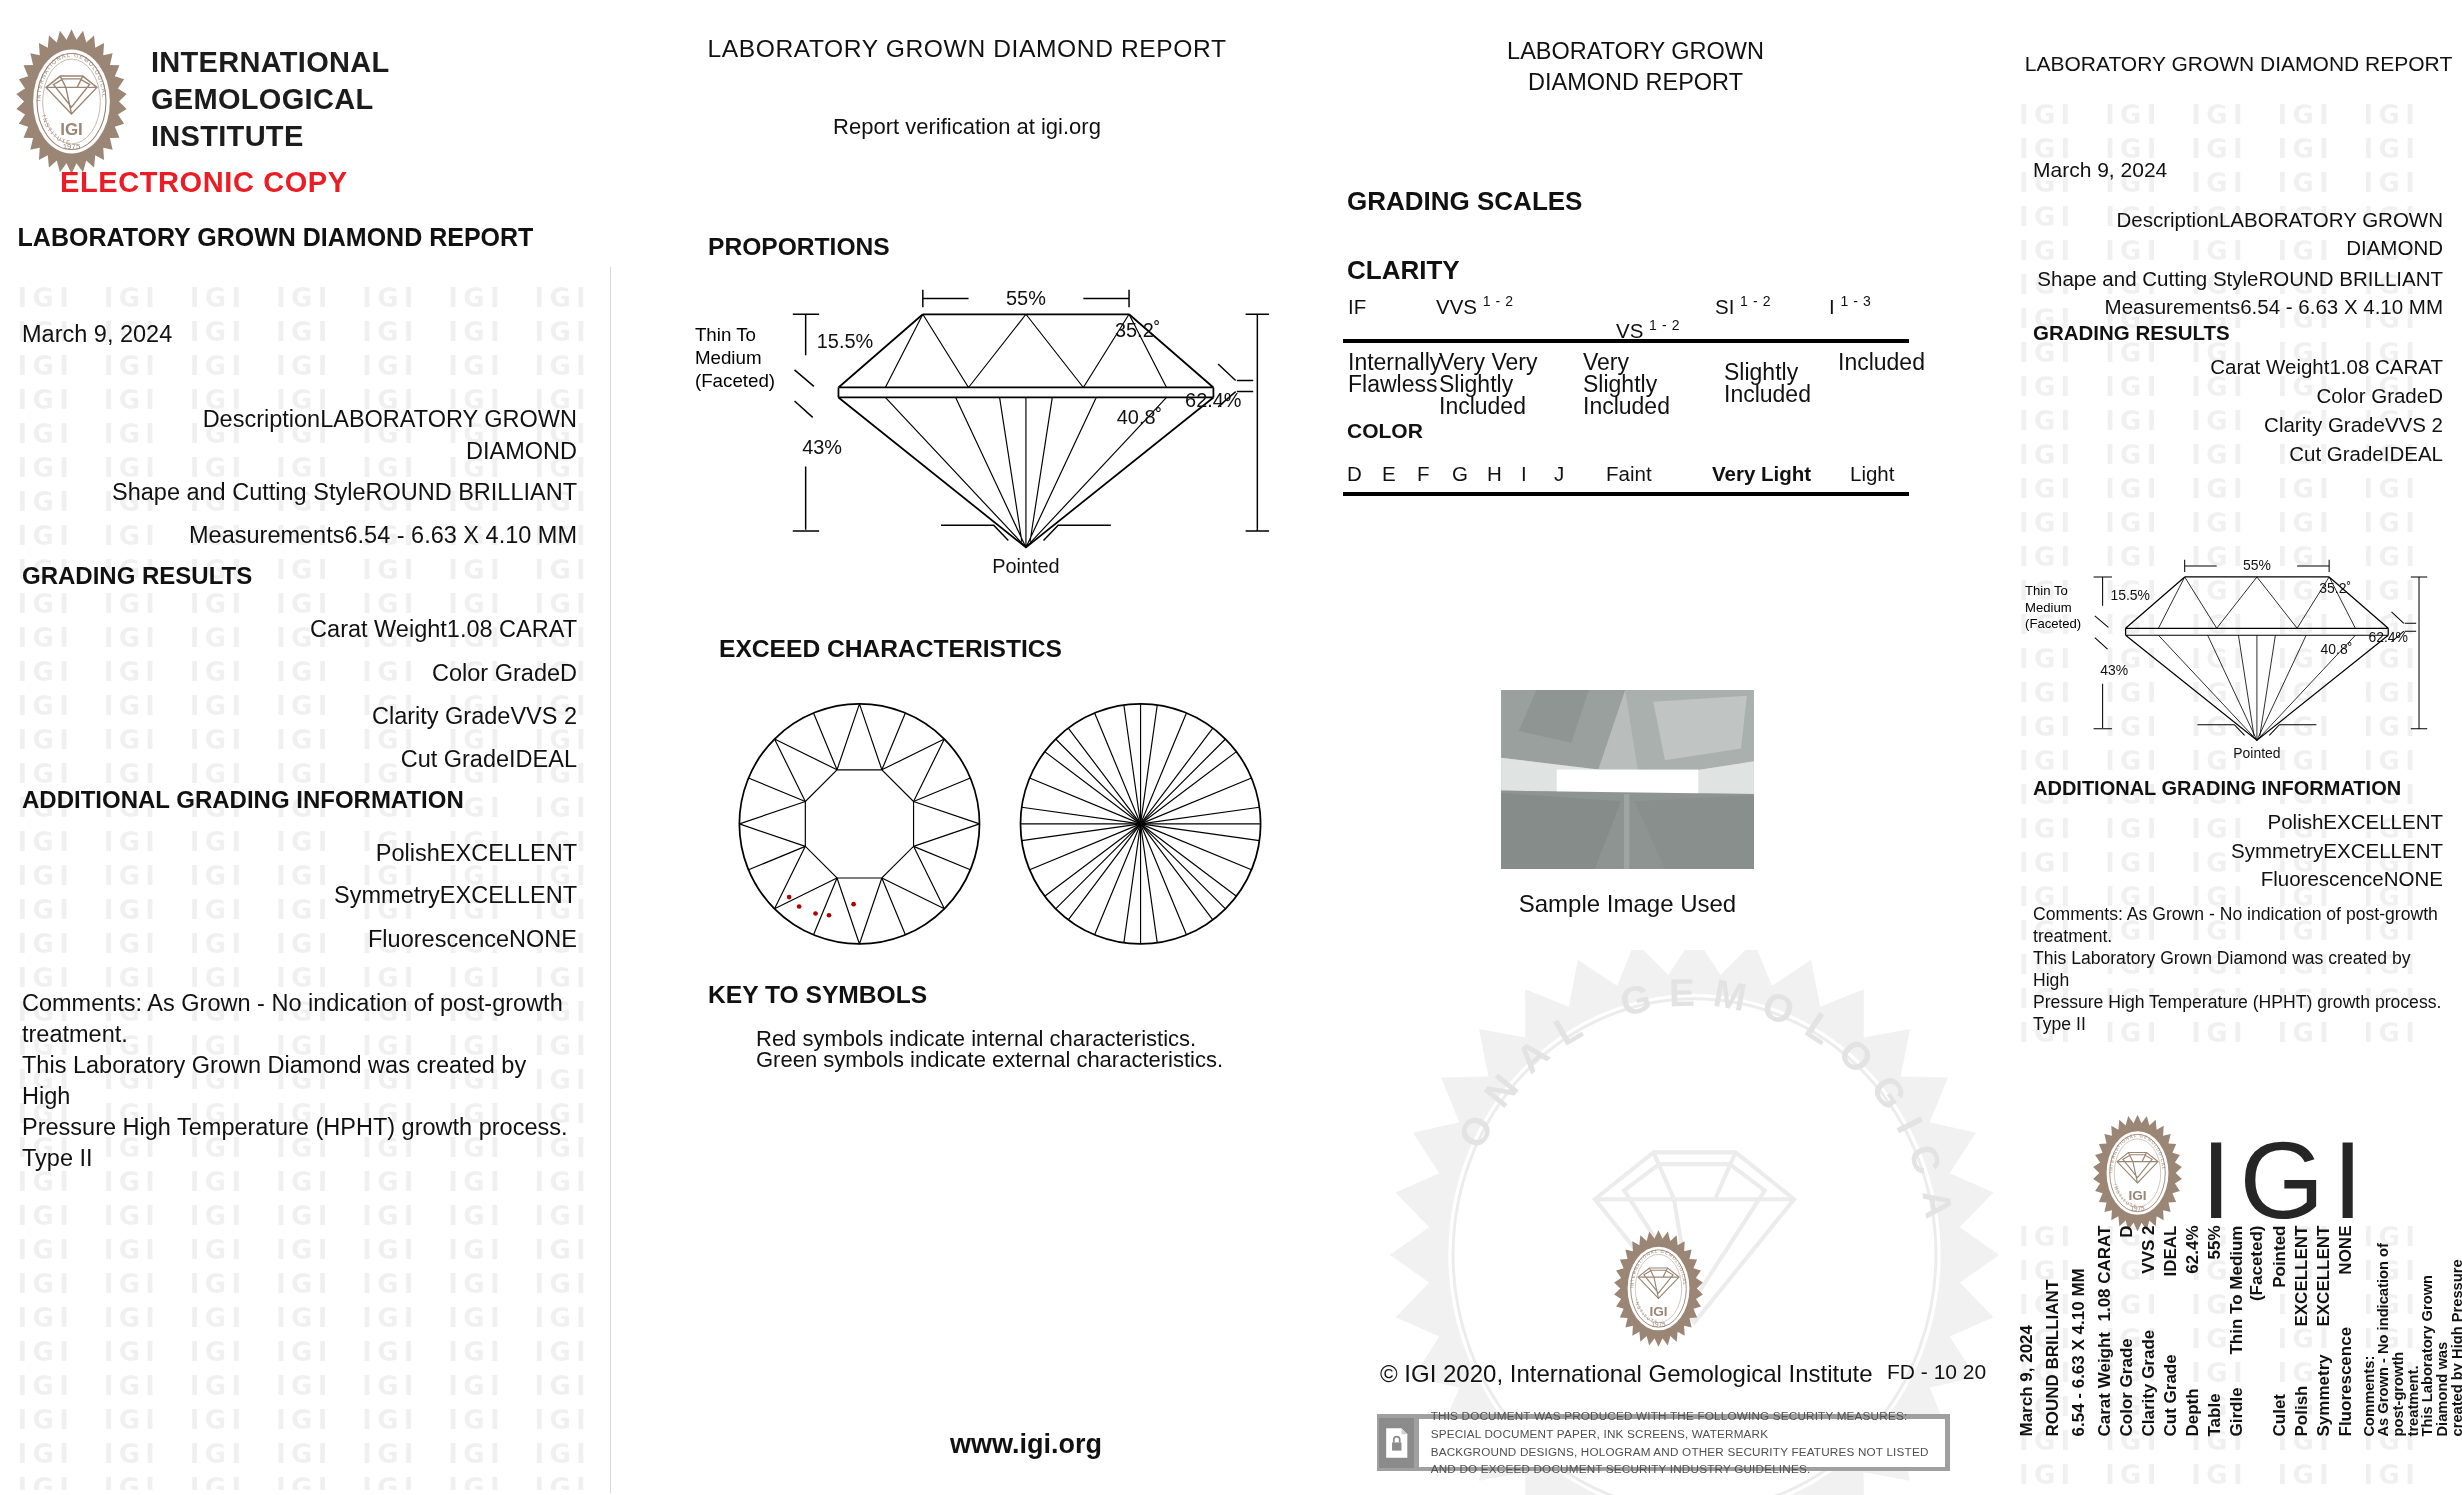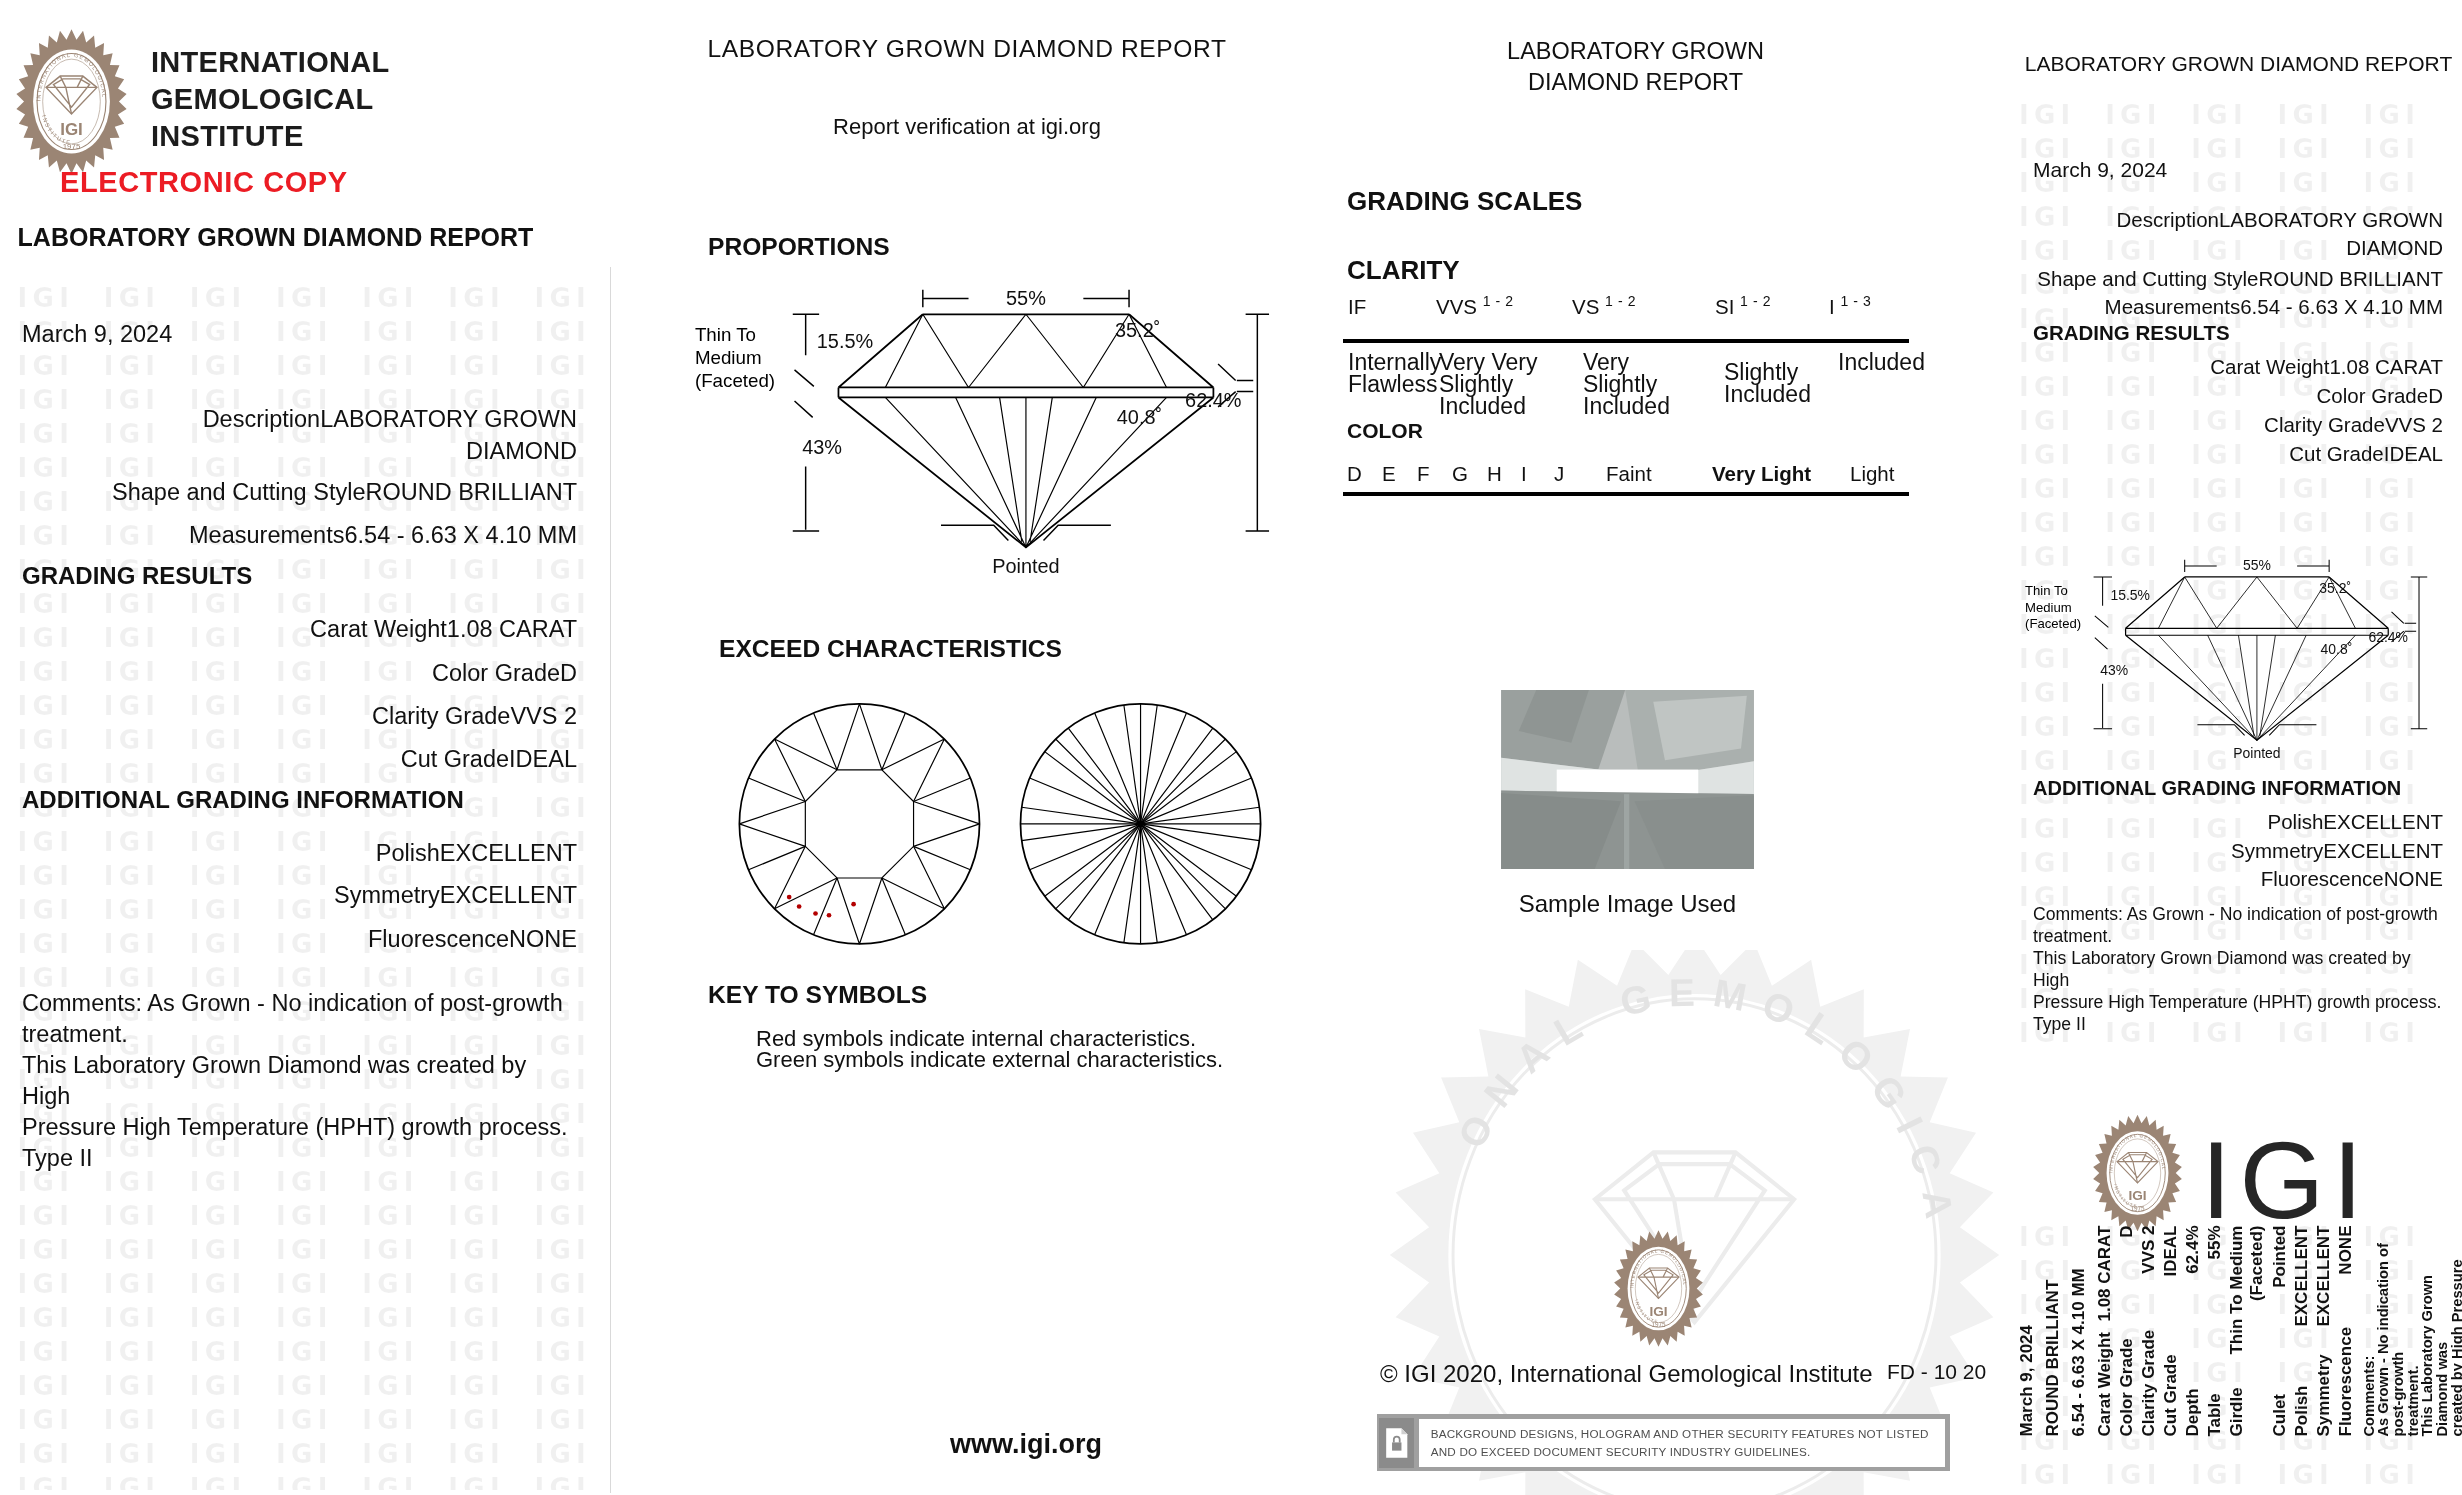--- a/index.html
+++ b/index.html
@@ -220,21 +220,21 @@
   <div class="keyline" style="top:1047px;">Green symbols indicate external characteristics.</div>
   <div class="website">www.igi.org</div>
 
   <div class="stitle content" style="white-space:pre-line;">LABORATORY GROWN
 DIAMOND REPORT</div>
   <div class="h-s" style="top:186px;font-size:26px;">GRADING SCALES</div>
   <div class="h-s" style="top:255px;font-size:26px;">CLARITY</div>
 
   <div class="grade" style="left:1348px;"><span>IF</span><sup></sup></div>
   <div class="grade" style="left:1436px;"><span>VVS</span> <sup>1 - 2</sup></div>
-  <div class="grade" style="left:1572px;"><span>VS</span> <sup>1 - 2</sup></div>
+  <div class="grade" style="left:1616px;margin-top:24px;"><span>VS</span> <sup>1 - 2</sup></div>
   <div class="grade" style="left:1715px;"><span>SI</span> <sup>1 - 2</sup></div>
   <div class="grade" style="left:1829px;"><span>I</span> <sup>1 - 3</sup></div>
 
   <div class="thick" style="top:339px;"></div>
 
   <div class="cdesc" style="left:1348px;width:111px;">Internally
 Flawless</div>
   <div class="cdesc" style="left:1439px;width:138px;">Very Very
 Slightly Included</div>
   <div class="cdesc" style="left:1583px;width:138px;">Very
@@ -296,20 +296,21 @@
   <div class="secbar">
     <div class="secicon">
       <svg width="23.5" height="32" viewBox="0 0 40 54">
         <path d="M2,2 L28,2 L38,12 L38,52 L2,52 Z" fill="#ffffff"></path>
         <path d="M28,2 L28,12 L38,12 Z" fill="#cfcfcf"></path>
         <rect x="12" y="26" width="16" height="14" fill="#8b8b8b"></rect>
         <path d="M15,26 L15,21 A5,5 0 0 1 25,21 L25,26" fill="none" stroke="#8b8b8b" stroke-width="3"></path>
       </svg>
     </div>
     <div class="secbox">
+      <div class="secline">THIS DOCUMENT WAS PRODUCED WITH THE FOLLOWING SECURITY MEASURES:  SPECIAL DOCUMENT PAPER, INK SCREENS, WATERMARK</div>
       <div class="secline">BACKGROUND DESIGNS, HOLOGRAM AND OTHER SECURITY FEATURES NOT LISTED AND DO EXCEED DOCUMENT SECURITY INDUSTRY GUIDELINES.</div>
     </div>
   </div>
 
   <div class="rtitle content">LABORATORY GROWN DIAMOND REPORT</div>
   <div class="date4">March 9, 2024</div>
 
   <div class="row row-r" style="top:206px;">
     <span class="label">Description</span>
     <span class="value">LABORATORY GROWN

